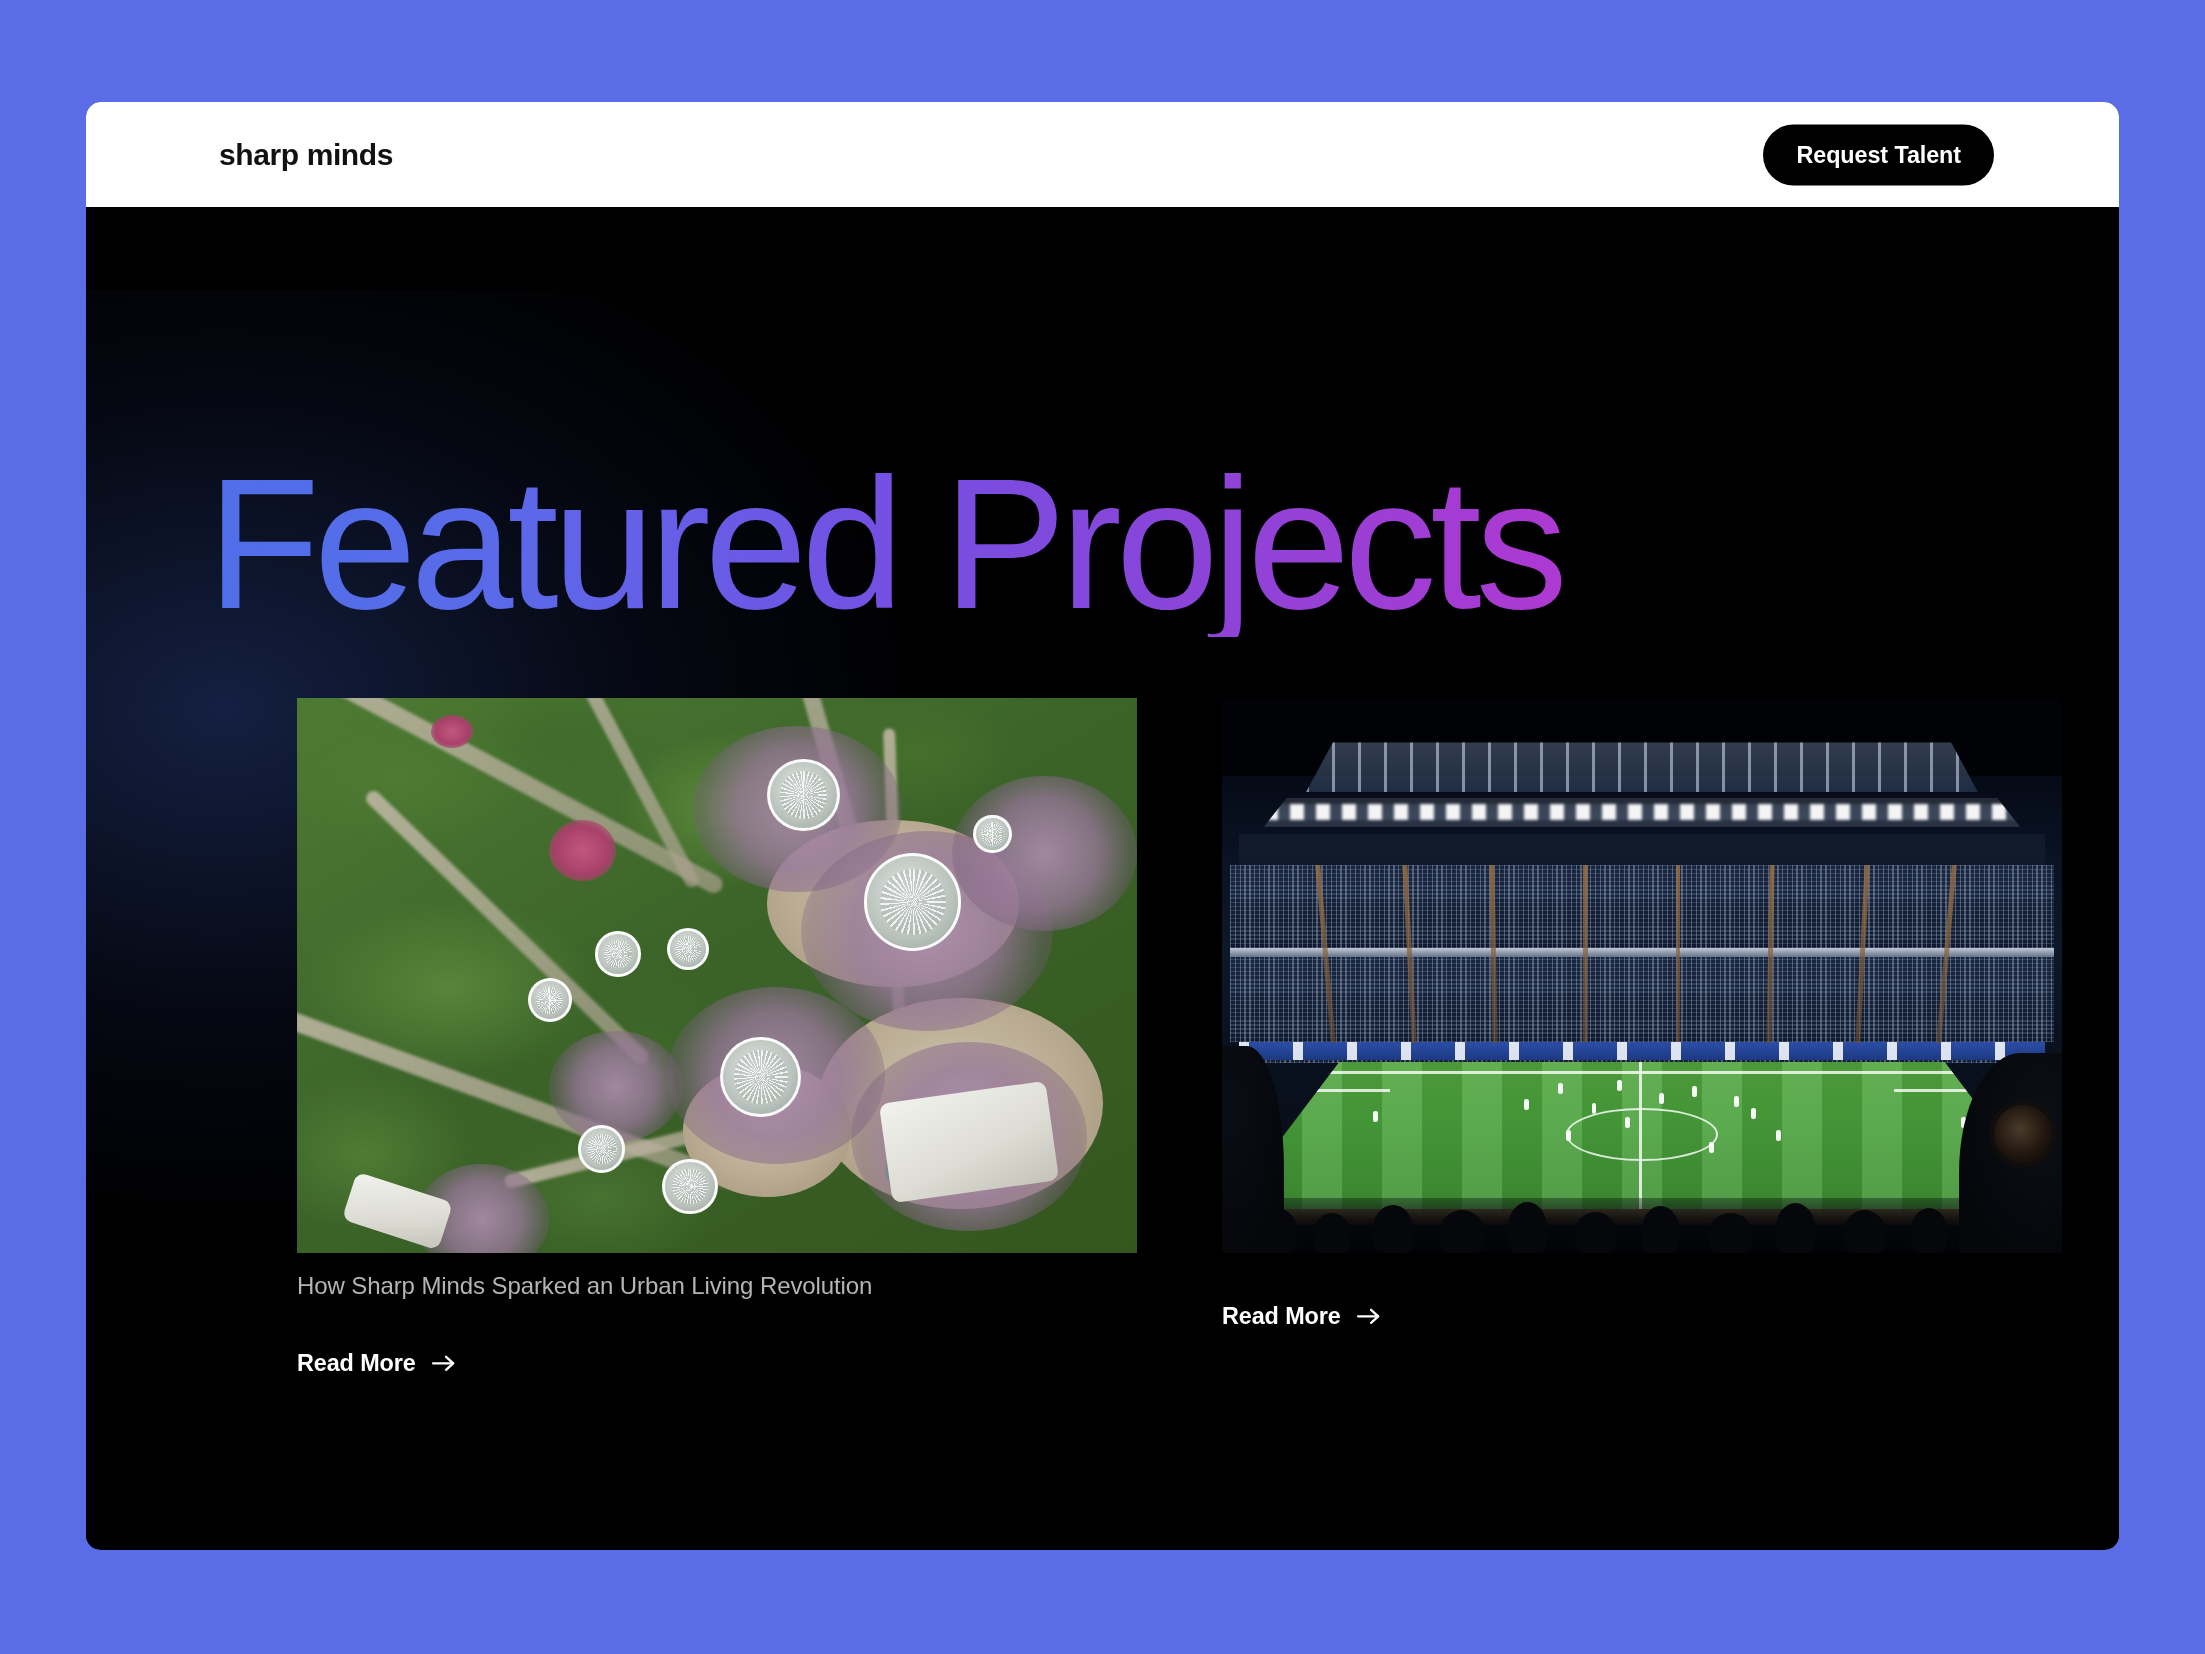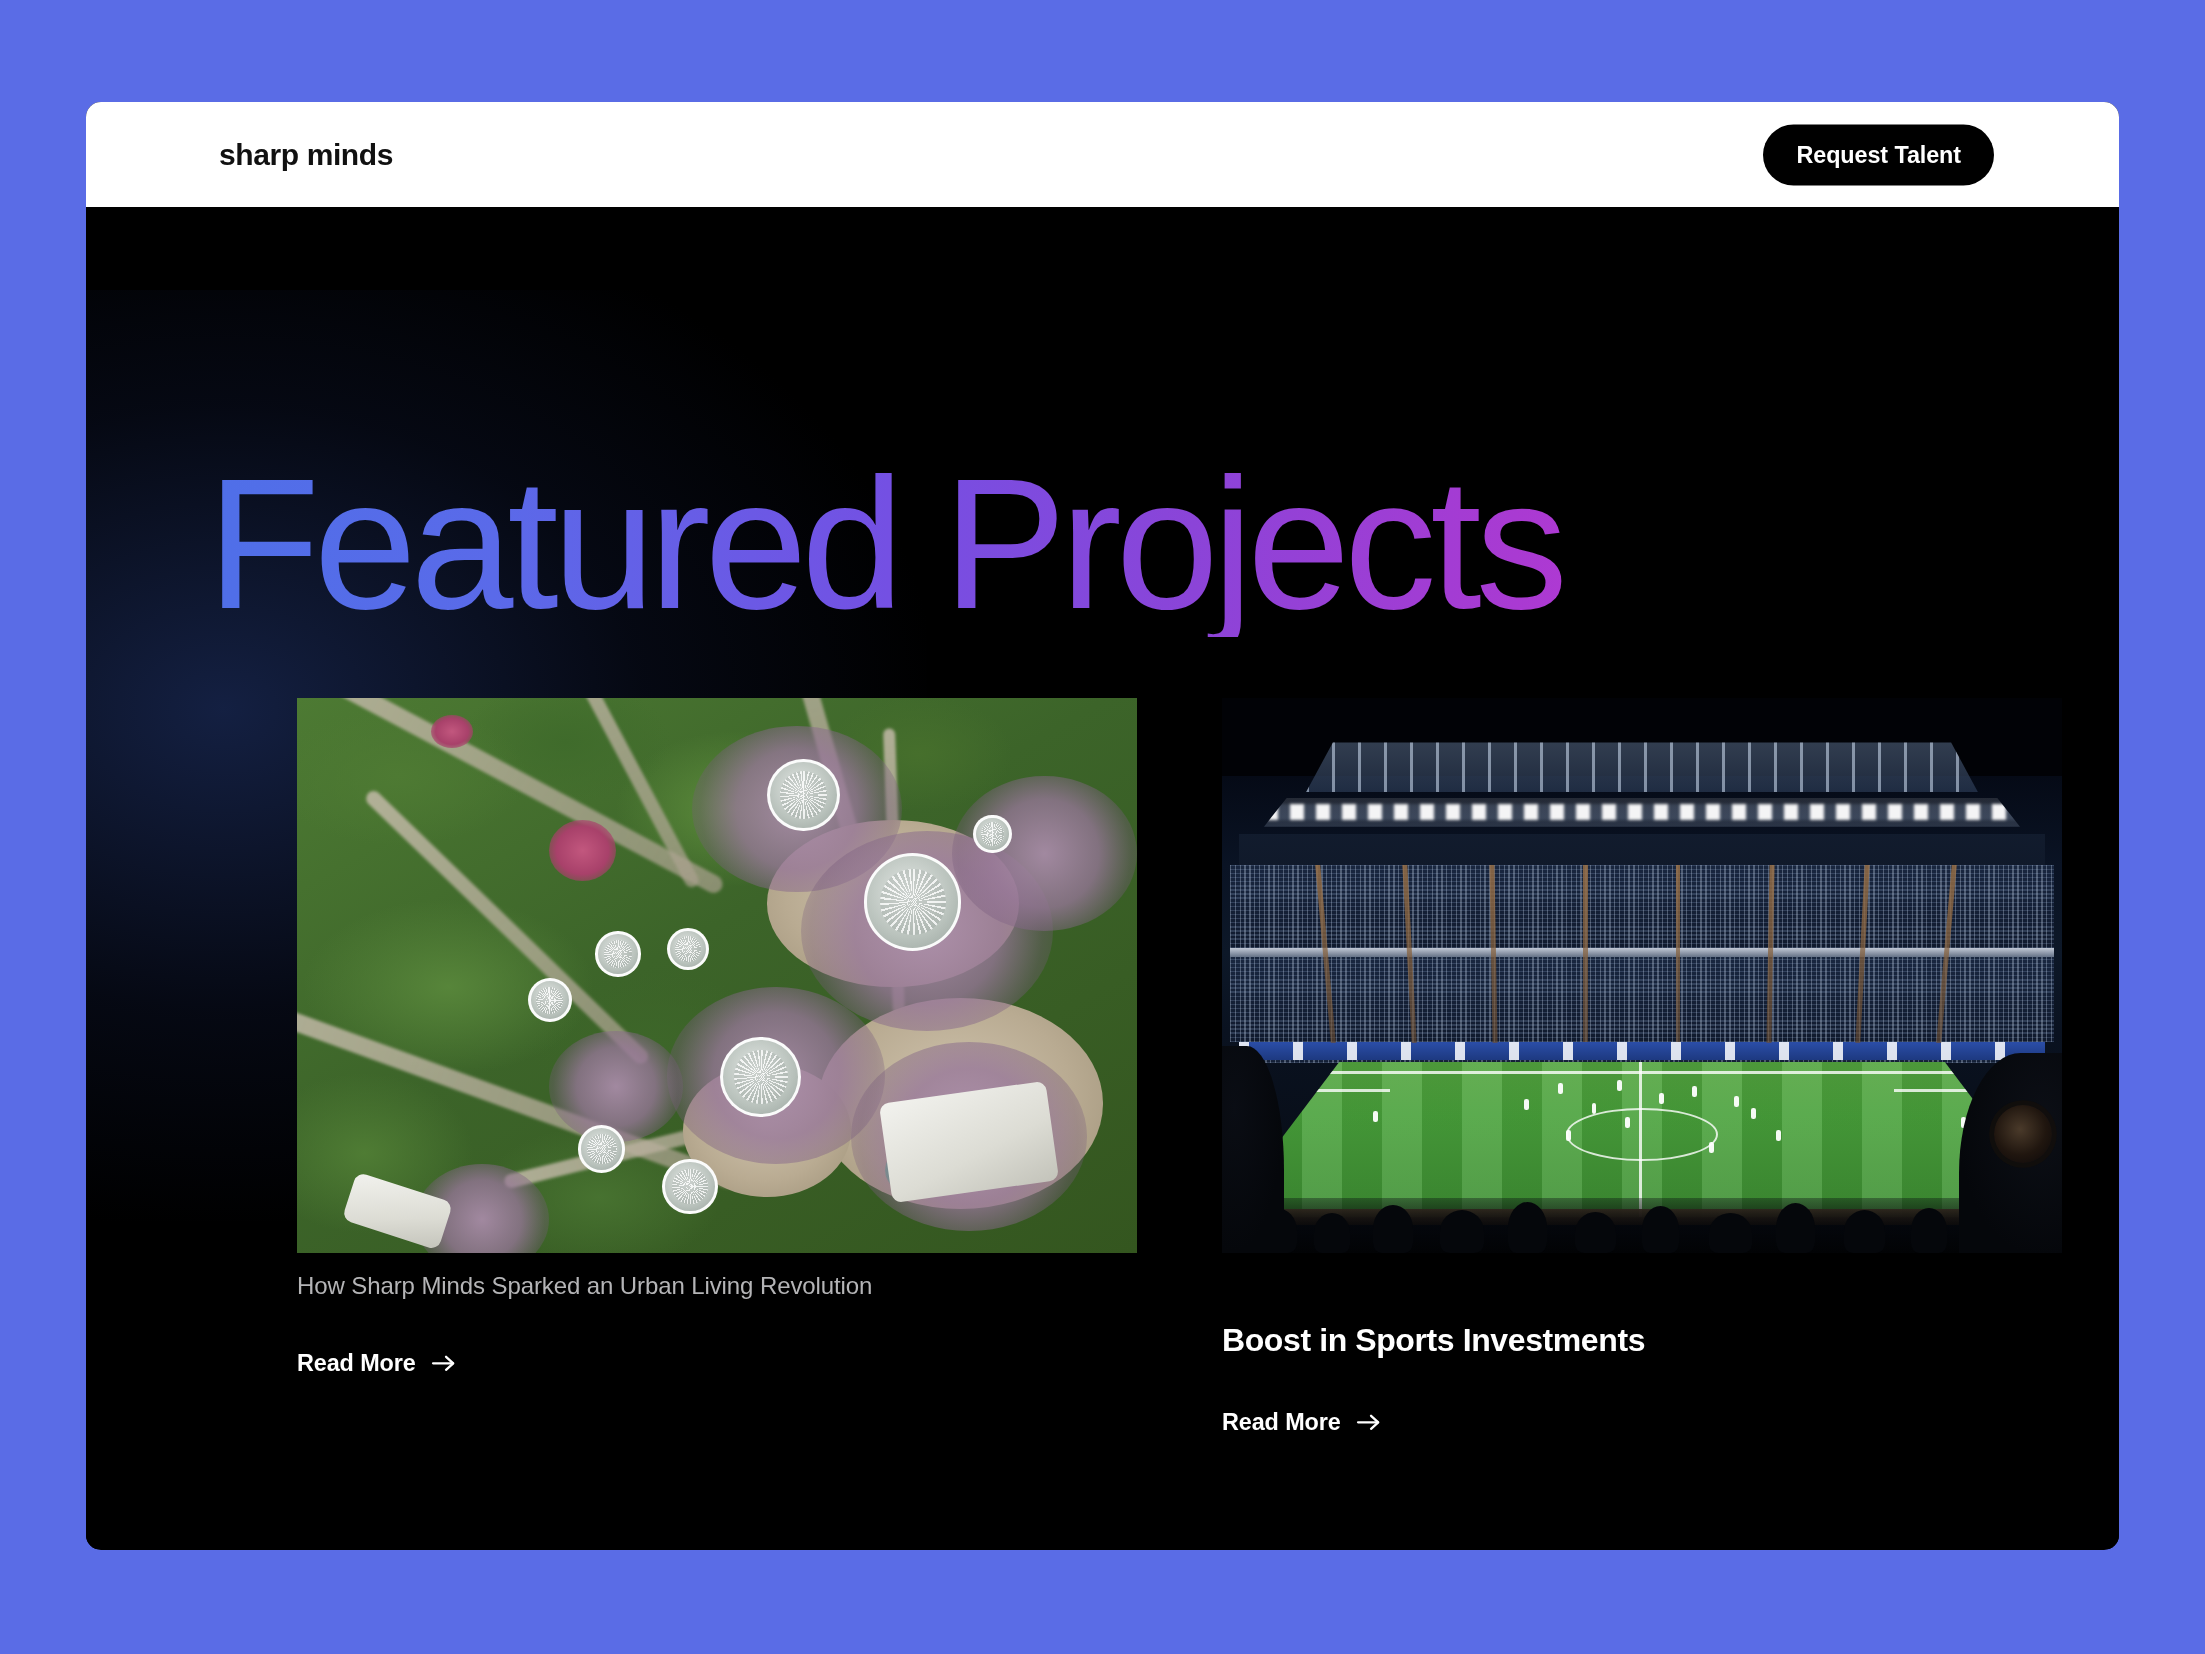--- a/index.html
+++ b/index.html
@@ -432,21 +432,20 @@
               <div class="spectator-head" style="left:66%; width:39px;  height:50px;"></div>
               <div class="spectator-head" style="left:74%; width:41px;  height:43px;"></div>
               <div class="spectator-head" style="left:82%; width:36px;  height:45px;"></div>
               <div class="spectator-head" style="left:90%; width:40px;  height:41px;"></div>
             </div>
             <div class="side-silhouette-left"></div>
             <div class="side-silhouette-right"></div>
             <div class="lens-ring"></div>
           </div>
         </div>
-        <h2 class="project-title">Boost in Sports Investments</h2>
         <a class="read-more-link">
           <span>Read More</span>
           <span class="arrow-right-icon">
             <svg width="26" height="20.7" viewBox="0 0 38 30" fill="none">
               <path d="M3 15 H32" stroke="#ffffff" stroke-width="3.4" stroke-linecap="round"></path>
               <path d="M22 5.5 L32.5 15 L22 24.5" stroke="#ffffff" stroke-width="3.4" stroke-linecap="round" stroke-linejoin="round" fill="none"></path>
             </svg>
           </span>
         </a>
       </article>

